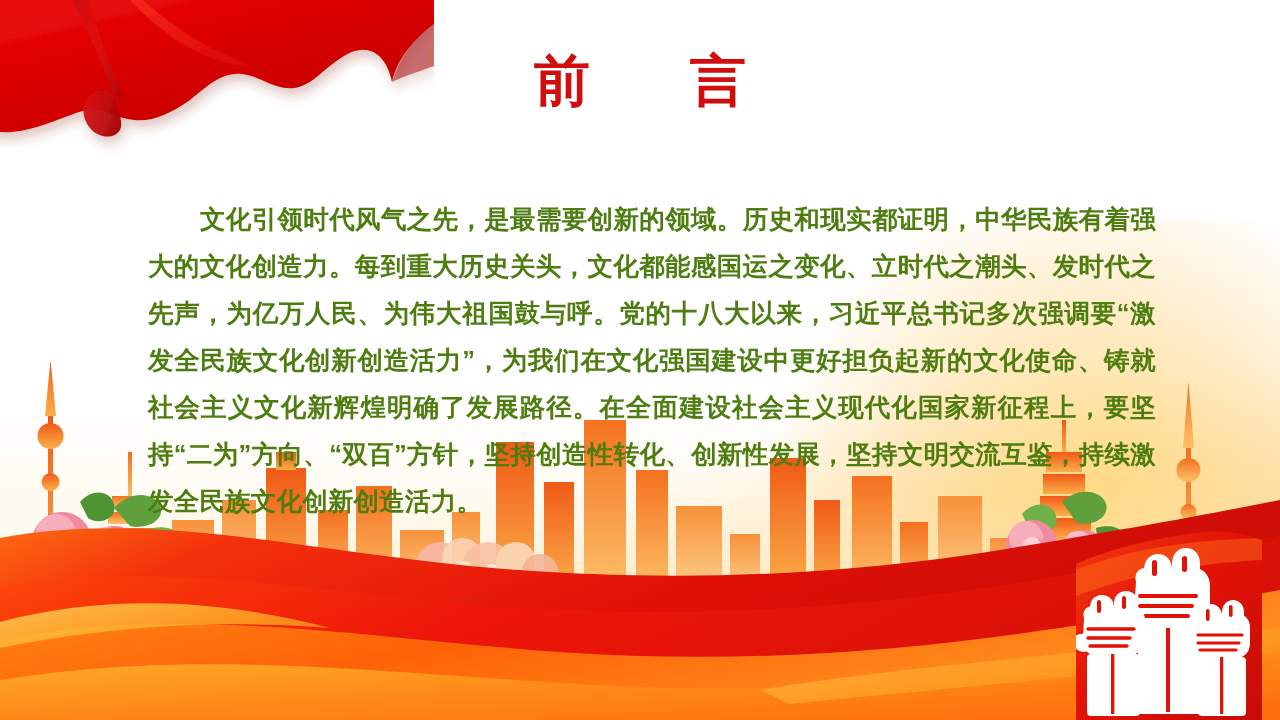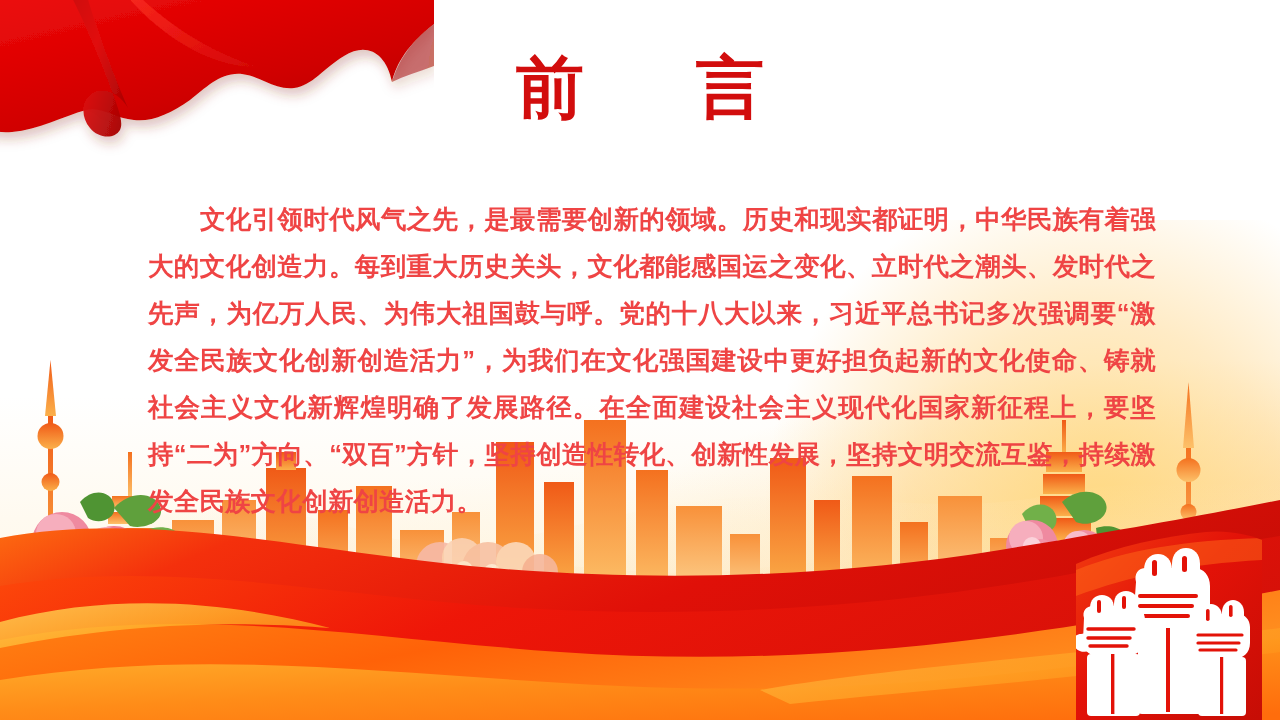--- a/index.html
+++ b/index.html
@@ -42,37 +42,37 @@
   .flag svg { display: block; width: 100%; height: 100%; }
 
   
   .title-wrap {
     position: absolute;
     left: 0; right: 0; top: 52px;
     text-align: center;
   }
   .title {
     display: inline-block;
-    font-size: 68px;
+    font-size: 56px;
     font-weight: 700;
     letter-spacing: 22px;
     color: #d20d0d;
     line-height: 1.05;
     text-indent: 22px;
   }
 
   
   .body-copy {
     position: absolute;
     left: 148px;
     top: 196px;
     width: 1008px;
     font-size: 25.5px;
     font-weight: 700;
-    color: #ef4444;
+    color: #4d7c0f;
     line-height: 47px;
     text-align: justify;
     text-align-last: left;
     text-justify: inter-character;
     text-indent: 52px;
     letter-spacing: 0.2px;
   }
 
   
   .skyline { position: absolute; left: 0; right: 0; bottom: 96px; height: 300px; }

